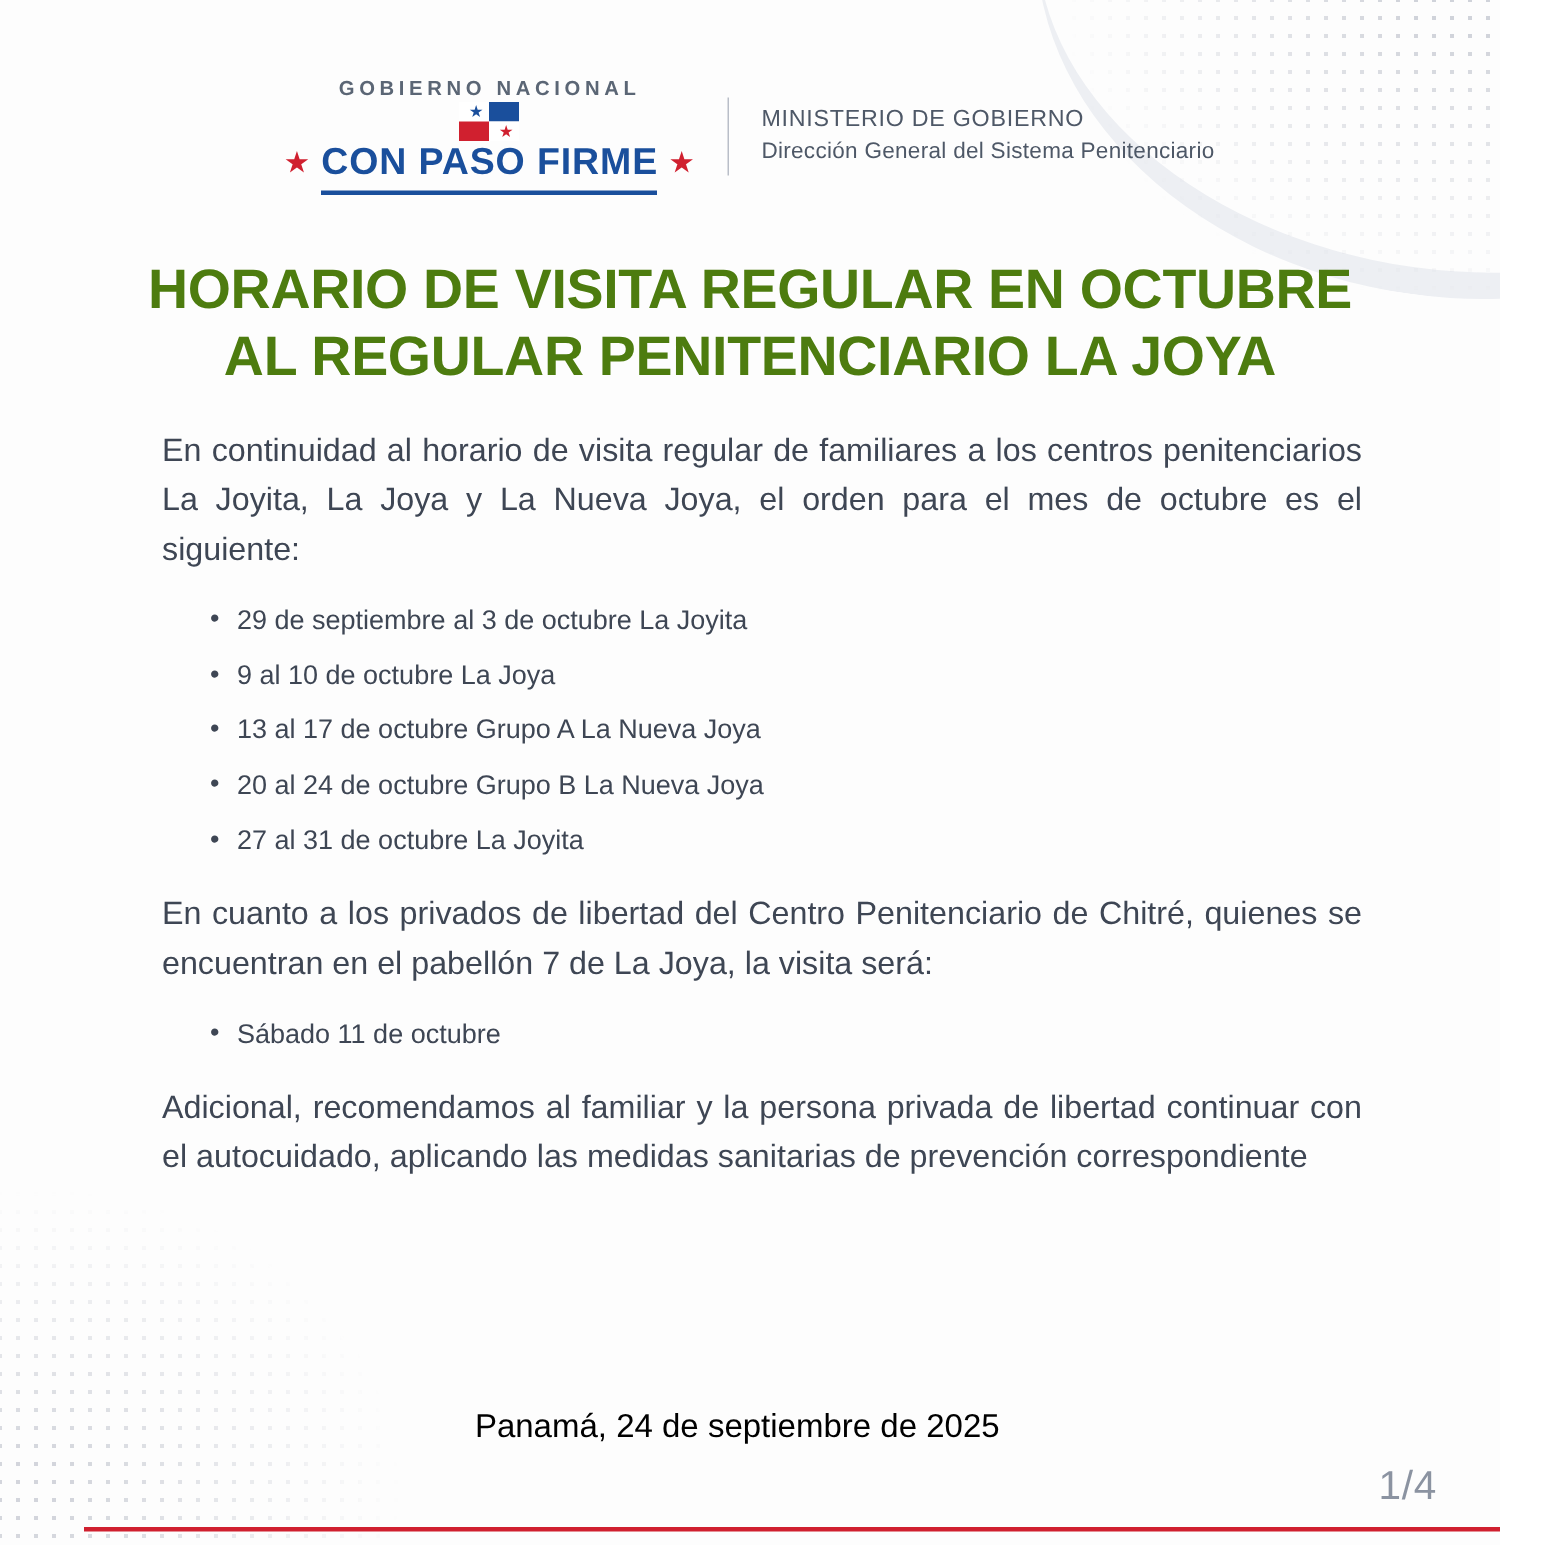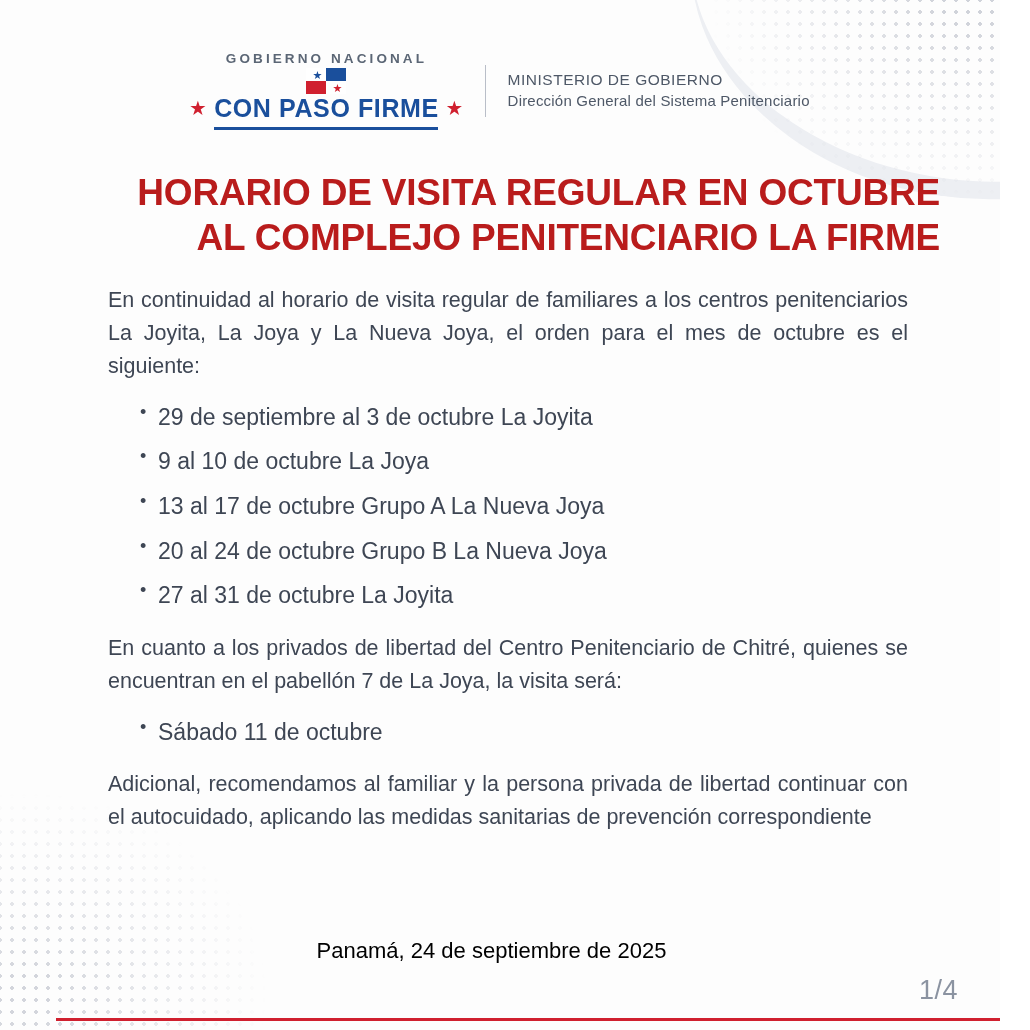--- a/index.html
+++ b/index.html
@@ -201,22 +201,22 @@
   }
   .ministry-2 {
     font-size: 15px;
     letter-spacing: 0.2px;
   }
 
   
   .title {
     margin: 40px auto 12px;
     width: 880px;
-    text-align: right;
-    color: #b91c1c;
+    text-align: center;
+    color: #4d7c0f;
     font-weight: 800;
     font-size: 37px;
     line-height: 1.22;
     letter-spacing: -0.2px;
     font-style: italic;
     transform: skewX(-0.01deg);
   }
   .title span { font-style: normal; }
 
   
@@ -235,21 +235,21 @@
   }
   ul.bullets {
     list-style: none;
     margin: 6px 0 18px 0;
     padding: 0 0 0 48px;
   }
   ul.bullets li {
     position: relative;
     padding-left: 18px;
     margin-bottom: 9px;
-    font-size: 23px;
+    font-size: 18px;
     color: #3e4654;
   }
   ul.bullets li::before {
     content: "•";
     position: absolute;
     left: 0;
     top: -1px;
     color: #3e4654;
     font-size: 18px;
   }
@@ -318,21 +318,21 @@
       <div class="divider-v"></div>
       <div class="ministry">
         <div class="ministry-1">MINISTERIO DE GOBIERNO</div>
         <div class="ministry-2">Dirección General del Sistema Penitenciario</div>
       </div>
     </div>
   </div>
 
   <div class="title">
     <span>HORARIO DE VISITA REGULAR EN OCTUBRE</span><br>
-    <span>AL COMPLEJO PENITENCIARIO LA FIRME</span>
+    <span>AL REGULAR PENITENCIARIO LA JOYA</span>
   </div>
 
   <div class="content">
 
     <p class="para">En continuidad al horario de visita regular de familiares a los centros penitenciarios La Joyita, La Joya y La Nueva Joya, el orden para el mes de octubre es el siguiente:</p>
 
     <ul class="bullets">
       <li>29 de septiembre al 3 de octubre La Joyita</li>
       <li>9 al 10 de octubre La Joya</li>
       <li>13 al 17 de octubre Grupo A La Nueva Joya</li>

